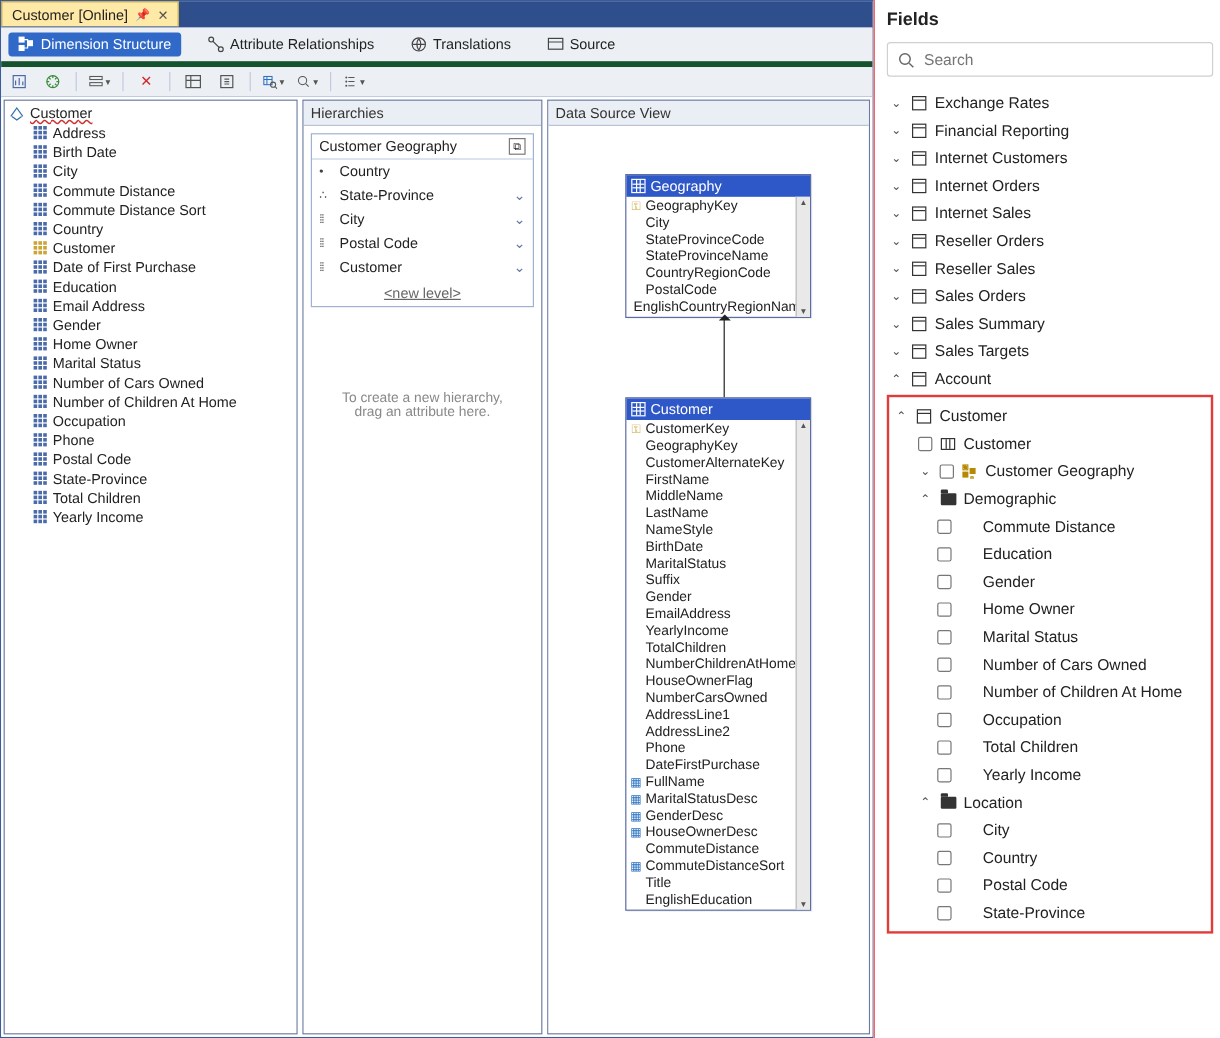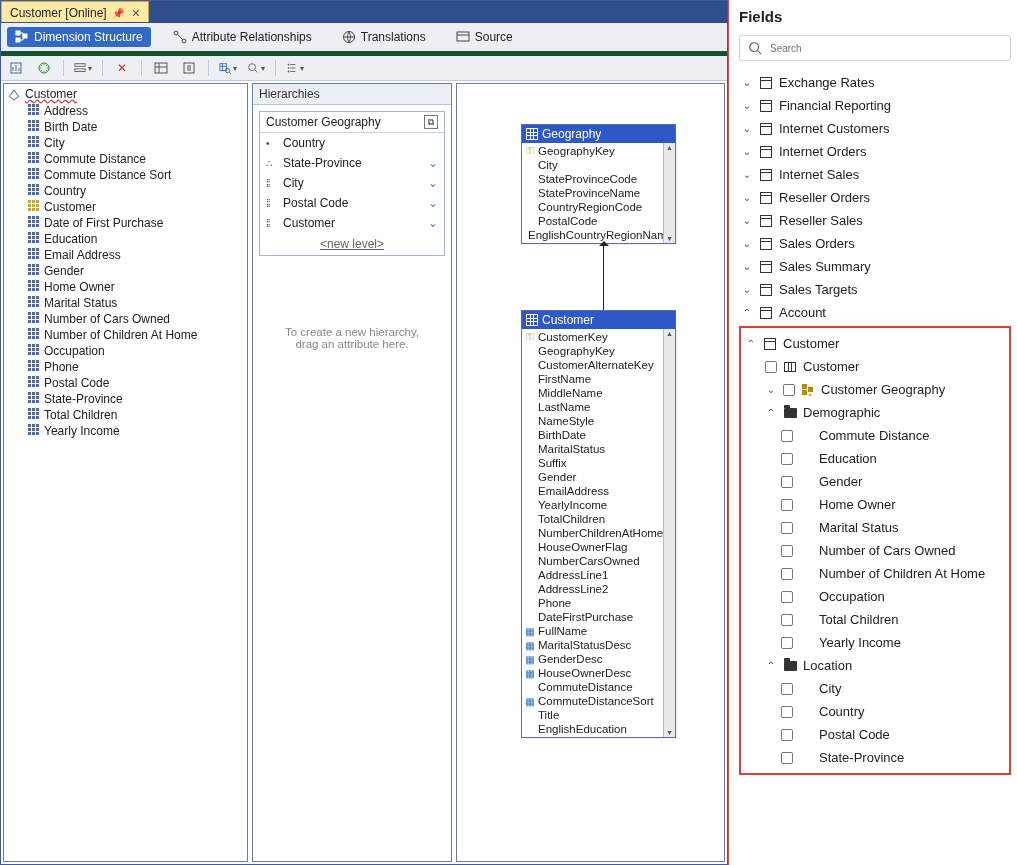--- a/index.html
+++ b/index.html
@@ -95,21 +95,21 @@
     padding:3px 4px;
   }
   .attr-root-hdr{
     display:flex;align-items:center;gap:4px;
     font-size:12px;
   }
   .attr-root-hdr .dim-ico{color:#2f6fb0;}
   .attr-root-name{ text-decoration: underline wavy #cc3333; text-decoration-skip-ink:none;}
   .attr-list{margin:2px 0 0 20px;}
   .attr-item{
-    display:flex;gap:4px;
+    display:flex;align-items:center;gap:4px;
     padding:1px 0;
     font-size:12px;
     white-space:nowrap;
   }
   .attr-ico{width:12px;height:12px;display:inline-block;position:relative;}
   .attr-ico::before{
     content:"";position:absolute;width:3px;height:3px;background:#4a6aa8;left:0;top:0;
     box-shadow:4px 0 #4a6aa8,8px 0 #4a6aa8,0 4px #4a6aa8,4px 4px #4a6aa8,8px 4px #4a6aa8,0 8px #4a6aa8,4px 8px #4a6aa8,8px 8px #4a6aa8;
   }
   .attr-ico.key::before{background:#caa638;box-shadow:4px 0 #caa638,8px 0 #caa638,0 4px #caa638,4px 4px #caa638,8px 4px #caa638,0 8px #caa638,4px 8px #caa638,8px 8px #caa638;}
@@ -186,21 +186,21 @@
   }
   .fields h2{
     margin:2px 0 10px 0;font-size:15px;font-weight:600;color:#222;
   }
   .search{
     display:flex;align-items:center;gap:6px;
     border:1px solid #d0d0d0;border-radius:3px;
     padding:5px 8px;margin-bottom:10px;
   }
   .search svg{width:14px;height:14px;stroke:#666;}
-  .search input{border:none;outline:none;flex:1;font-size:10px;}
+  .search input{border:none;outline:none;flex:1;font-size:13px;}
   .flist{}
   .frow{
     display:flex;align-items:center;gap:6px;
     padding:4px 2px;font-size:13px;color:#222;
     white-space:nowrap;
   }
   .frow .caret{width:12px;text-align:center;color:#555;font-size:10px;cursor:pointer;}
   .frow .ticon{width:14px;height:14px;display:inline-flex;align-items:center;justify-content:center;}
   .tbl-ico{width:12px;height:12px;border:1px solid #333;display:inline-block;background:#fff;position:relative;}
   .tbl-ico::before{content:"";position:absolute;left:0;top:2px;width:100%;height:1px;background:#333;}
@@ -494,20 +494,21 @@
           <div class="hier-new">&lt;new level&gt;</div>
         </div>
         <div class="hier-hint">
           <div>To create a new hierarchy,</div>
           <div>drag an attribute here.</div>
         </div>
       </div>
     </div>
 
     <div class="panel dsv-panel">
+      <div class="panel-hdr">Data Source View</div>
       <div class="panel-body">
         <div class="dsv-canvas">
           <div class="tbl" style="left:64px;top:40px;">
             <div class="tbl-hdr">
                 <span class="grid-ico"></span>
                 <span>Geography</span>
               </div>
             <div class="tbl-body">
               <div class="tbl-rows" id="geo-rows">
                   <div class="tbl-row">

